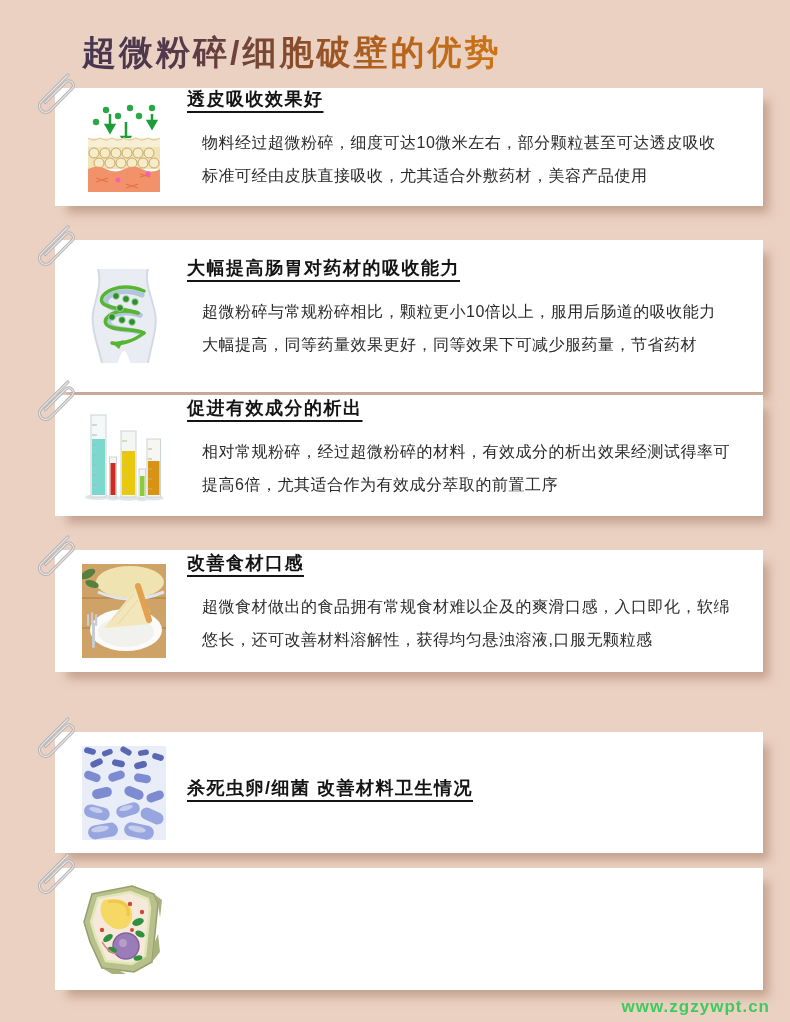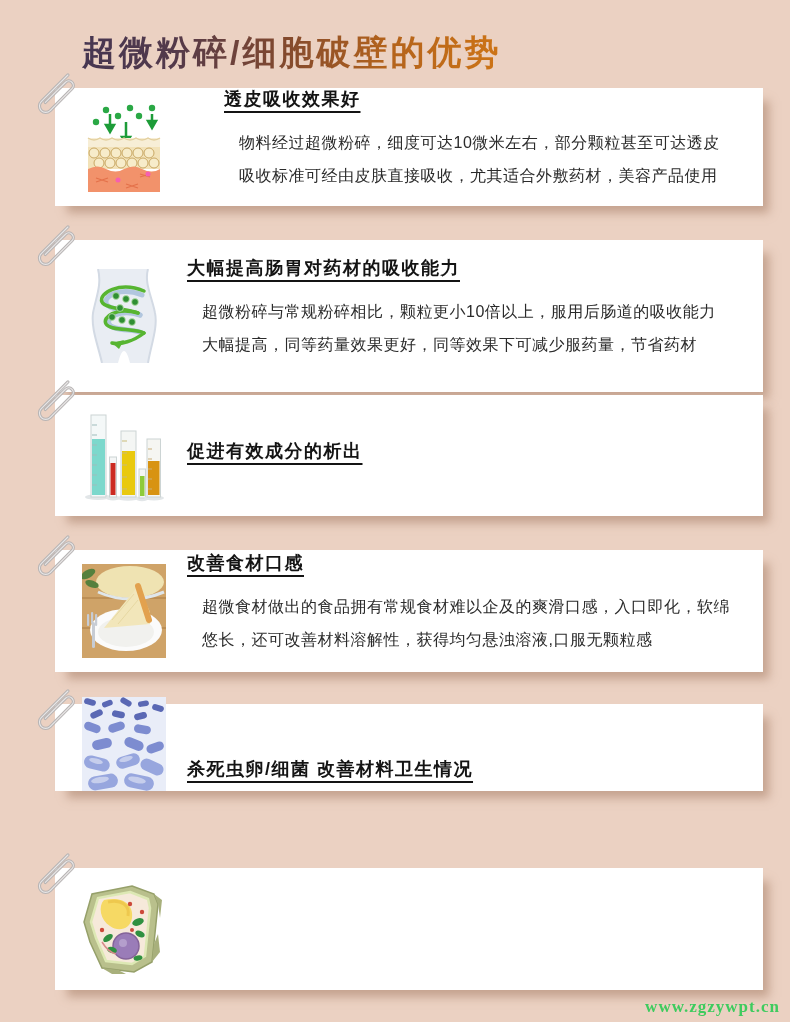--- a/index.html
+++ b/index.html
@@ -14,25 +14,25 @@
     background:linear-gradient(90deg,#463651 0%,#53394a 22%,#82492e 48%,#b2621c 72%,#cd7416 100%);
     -webkit-background-clip:text;background-clip:text;
     color:transparent;
   }
   .card{
     position:absolute;left:55px;width:708px;
     background:#ffffff;
     box-shadow:9px 10px 9px -3px rgba(166,126,102,0.55);
     display:flex;align-items:center;
   }
-  .card-1{top:88px;height:118px;gap:37px;}
+  .card-1{top:88px;height:118px;}
   .card-2{top:240px;height:152px;}
   .card-3{top:395px;height:121px;}
   .card-4{top:550px;height:122px;}
-  .card-5{top:704px;height:87px;align-items:flex-end;}
+  .card-5{top:732px;height:121px;}
   .card-6{top:868px;height:122px;}
   .paperclip{
     position:absolute;left:-18px;top:-24px;width:36px;height:64px;
     transform:rotate(45deg);
   }
   .card-image{
     flex:0 0 84px;width:84px;height:94px;margin-left:27px;
   }
   .card-image svg{width:84px;height:94px;display:block;}
   .card-text{
@@ -40,22 +40,22 @@
   }
   .card-heading{
     font-size:18px;font-weight:bold;color:#141414;letter-spacing:1.5px;
     text-decoration:underline;text-decoration-thickness:1.5px;text-underline-offset:6px;
     margin:0 0 10px 0;
   }
   .card-body{
     font-size:16px;line-height:33px;color:#2b2b2b;letter-spacing:0.5px;margin:15px;
   }
   .watermark{
-    position:absolute;right:10px;bottom:5px;
-    font-family:Liberation Serif, serif;
+    position:absolute;right:20px;bottom:5px;
+    font-family:Liberation Sans, sans-serif;
     font-size:17px;font-weight:bold;color:#3ecb5e;letter-spacing:1px;
   }
 </style>
 </head>
 <body>
 
 <div class="page-title">超微粉碎/细胞破壁的优势</div>
 
 <div class="card card-1">
   <svg class="paperclip" viewBox="0 0 28 56">
@@ -174,20 +174,21 @@
       <ellipse cx="72" cy="89" rx="10" ry="2.6" fill="#e2e6e8"></ellipse>
       <rect x="65" y="30" width="13.5" height="58" fill="#f6f6f2" stroke="#ccd4d4" stroke-width="1"></rect>
       <rect x="66" y="52" width="11.5" height="34" fill="#d89312"></rect>
       <g stroke="#c9ae7a" stroke-width="1">
           <path d="M66 40 h4 M66 50 h4 M66 60 h4 M66 70 h4 M66 80 h4"></path>
         </g>
     </svg>
   </span>
   <div class="card-text">
     <div class="card-heading">促进有效成分的析出</div>
+    <p class="card-body">相对常规粉碎，经过超微粉碎的材料，有效成分的析出效果经测试得率可提高6倍，尤其适合作为有效成分萃取的前置工序</p>
   </div>
 </div>
 
 <div class="card card-4">
   <svg class="paperclip" viewBox="0 0 28 56">
     <path d="M9 7 v33 a5.5 5.5 0 0 0 11 0 V13 a4 4 0 0 0 -8 0 v25" fill="none" stroke="#b7b4b4" stroke-width="2.8" stroke-linecap="round"></path>
     <path d="M9 7 v33 a5.5 5.5 0 0 0 11 0 V13 a4 4 0 0 0 -8 0 v25" fill="none" stroke="#e8e6e6" stroke-width="1" stroke-linecap="round"></path>
   </svg>
   <span class="card-image">
     <svg viewBox="0 0 84 94">

